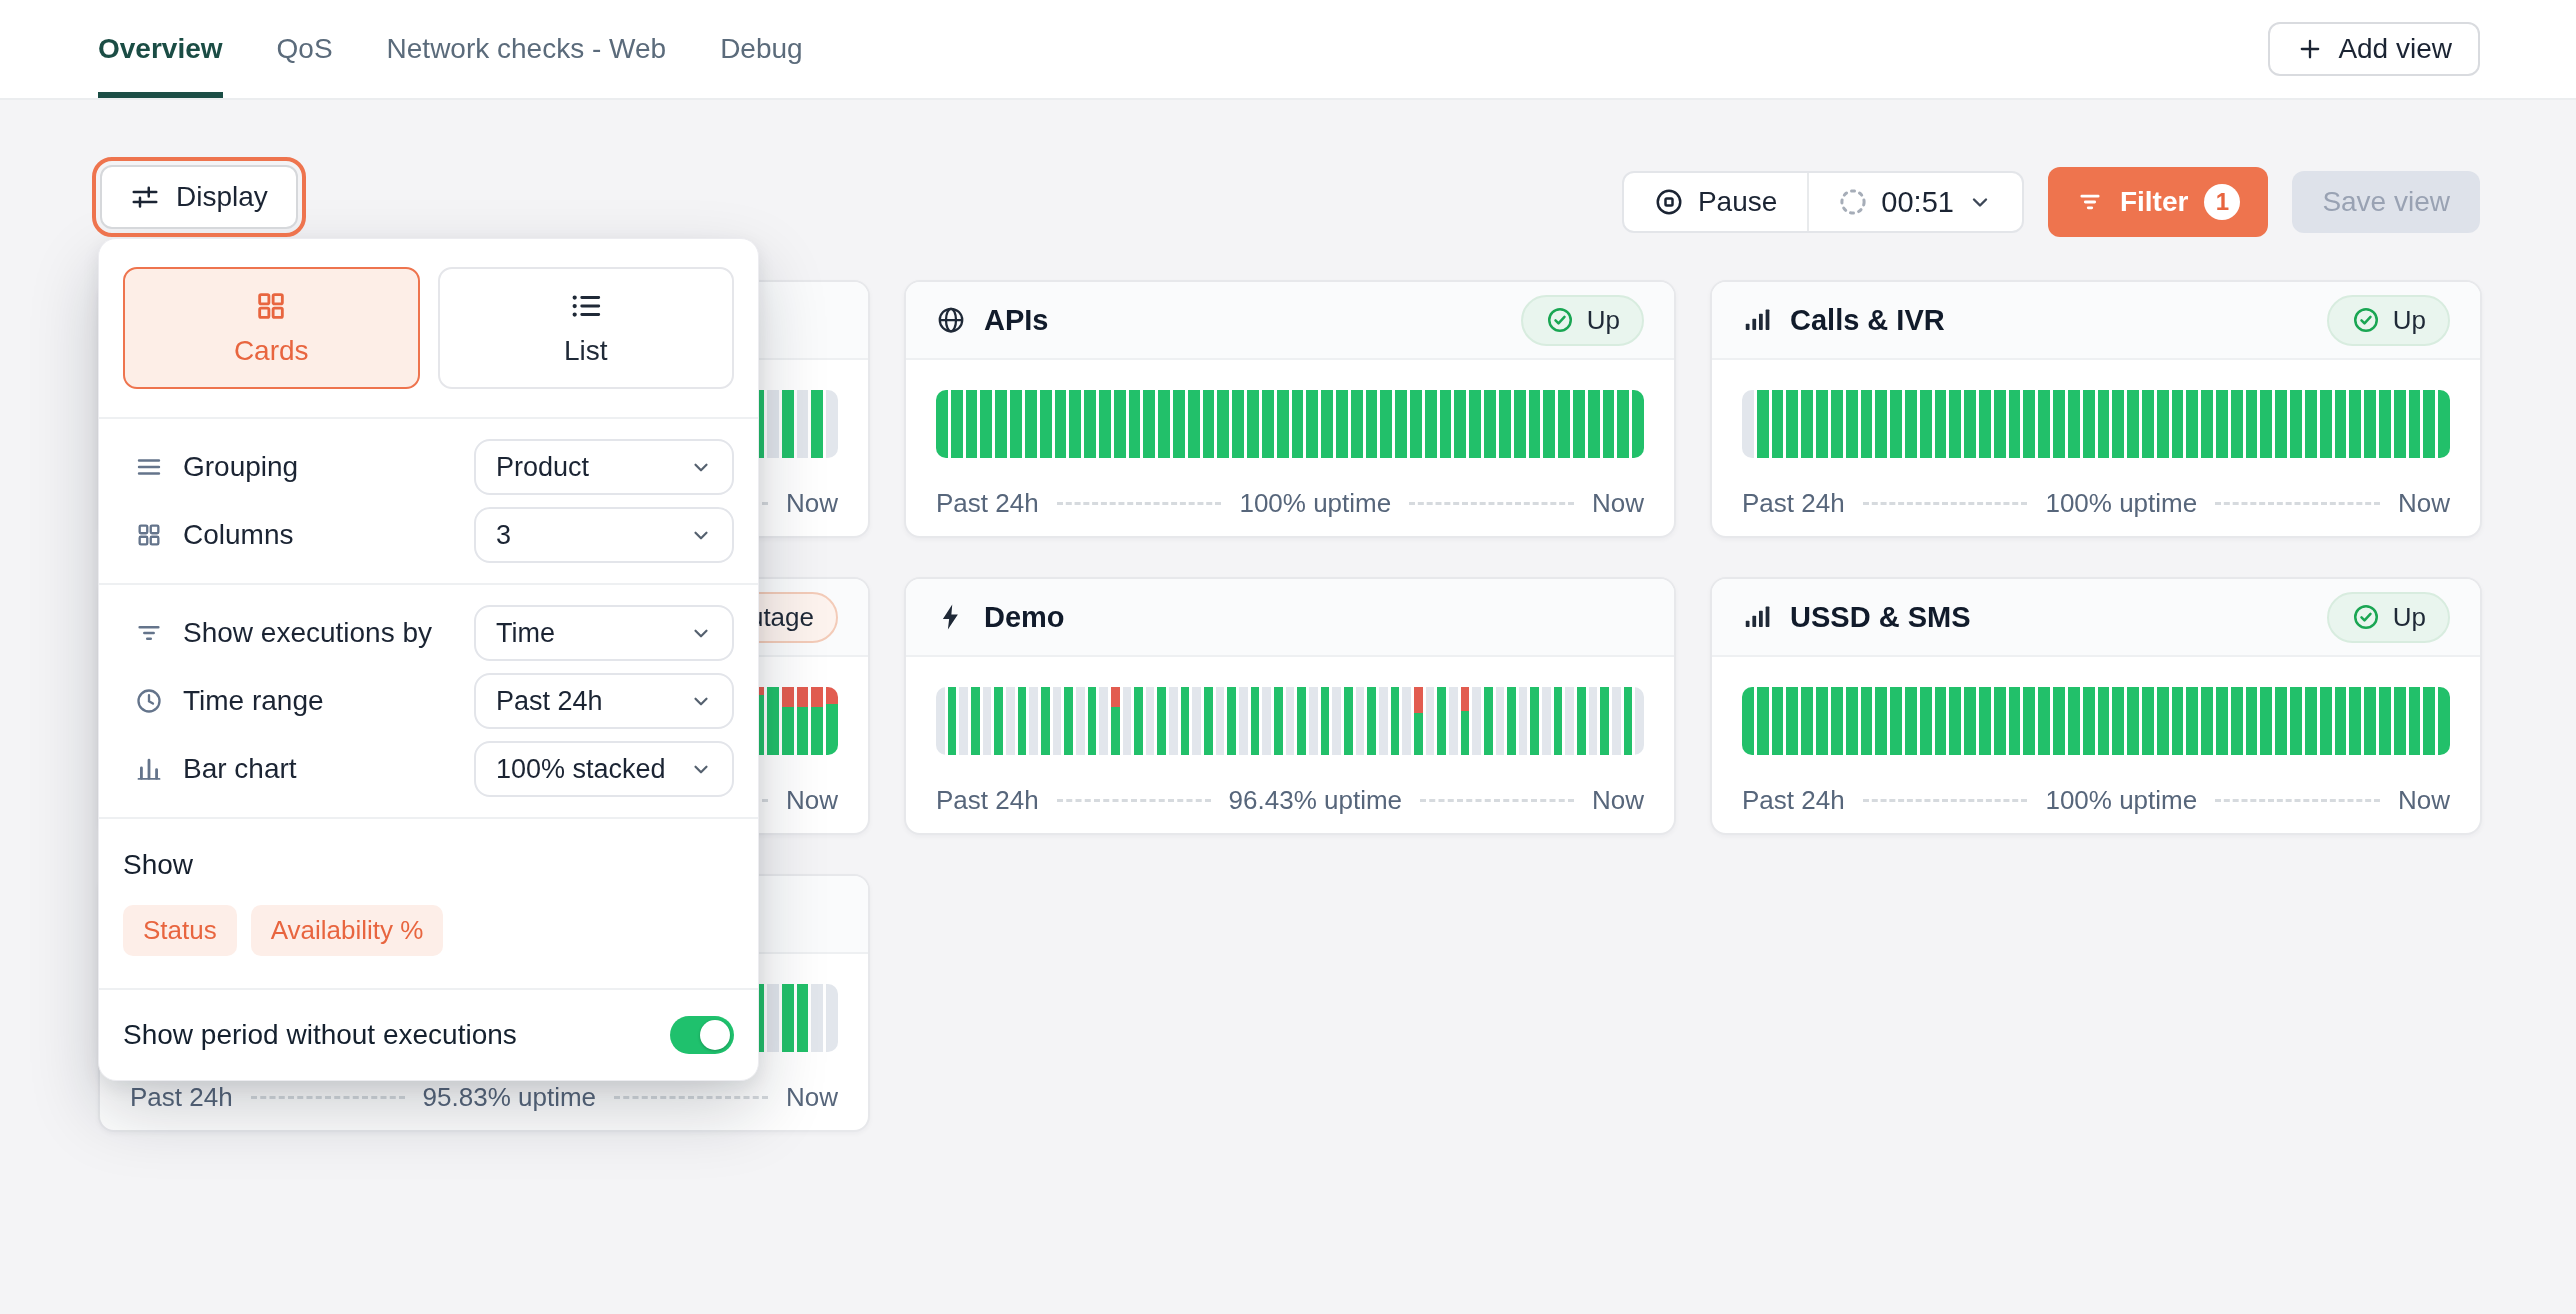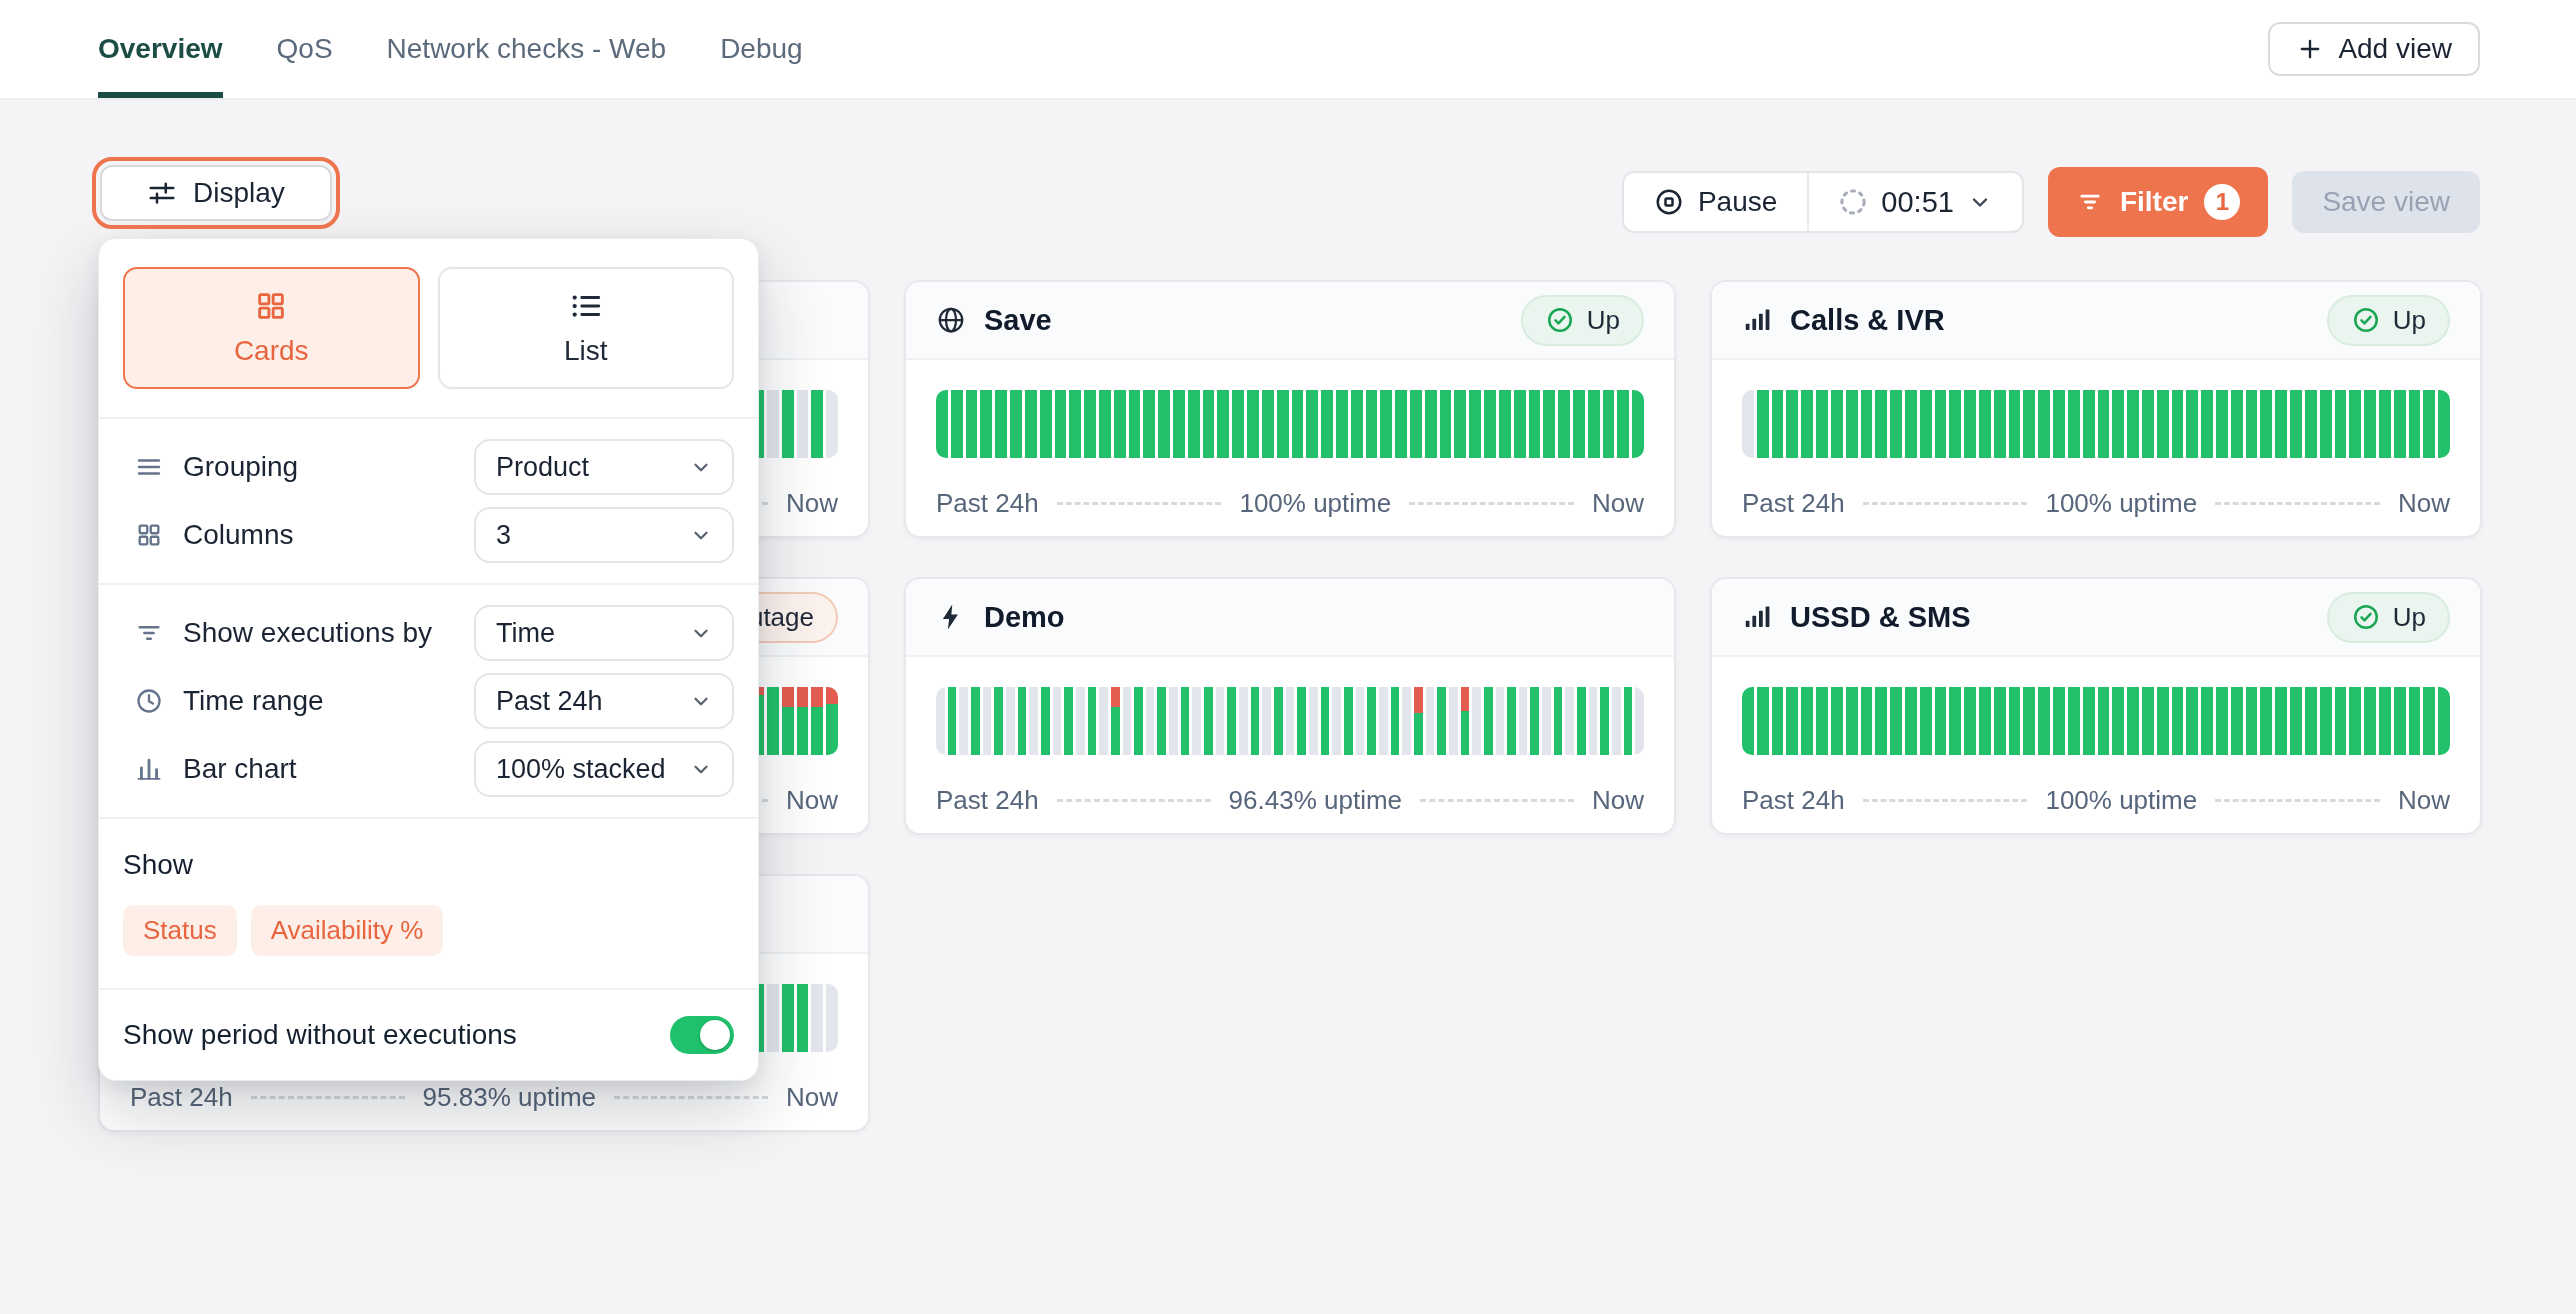--- a/index.html
+++ b/index.html
@@ -28,23 +28,23 @@
   .add-view {
     margin-left:auto; align-self:center;
     height:54px; display:inline-flex; align-items:center; gap:14px;
     background:#fff; border:2px solid #d9dbdf; border-radius:12px;
     padding:0 26px; font-size:28px; color:#1b2433; cursor:pointer;
   }
 
   
   .display-btn {
     position:absolute; left:100px; top:165px; z-index:51;
-    height:56px; display:inline-flex; align-items:center; gap:16px;
+    height:64px; display:inline-flex; align-items:center; gap:16px;
     background:#fff; border:2px solid #d6d8db; border-radius:12px;
-    padding:0 45px; font-size:28px; color:#1b2433; cursor:pointer;
+    padding:0 28px; font-size:28px; color:#1b2433; cursor:pointer;
     outline:4px solid #ee744e; outline-offset:4px;
   }
   .right-tools { position:absolute; top:167px; right:96px; display:flex; gap:24px; align-items:center; }
   .seg {
     height:62px; display:flex; align-items:stretch; background:#fff;
     border:2px solid #e3e5e9; border-radius:12px; overflow:hidden;
   }
   .seg-cell { display:flex; align-items:center; gap:14px; padding:0 30px; font-size:28px; color:#1b2433; cursor:pointer; }
   .seg-cell + .seg-cell { border-left:2px solid #e8eaec; }
   .timer-value { font-size:29px; }
@@ -274,21 +274,21 @@
     <div class="card" style="grid-area: 1 / 2;">
     <div class="card-head">
       <div class="card-title-wrap">
         <span class="card-icon">
             <svg width="30" height="30" viewBox="0 0 24 24" fill="none" stroke="#1f2937" stroke-width="1.8">
               <circle cx="12" cy="12" r="9"></circle>
               <ellipse cx="12" cy="12" rx="4" ry="9"></ellipse>
               <path d="M3 12h18"></path>
             </svg>
           </span>
-        <span class="card-title">Save</span>
+        <span class="card-title">APIs</span>
       </div>
       <span class="badge up">
         <span class="badge-icon">
             <svg width="30" height="30" viewBox="0 0 24 24" fill="none" stroke="#1aa653" stroke-width="2">
               <circle cx="12" cy="12" r="8.6"></circle>
               <path d="M8.4 12.3l2.4 2.4 4.8-5.2" stroke-linecap="round" stroke-linejoin="round"></path>
             </svg>
           </span>
         <span class="badge-label">Up</span>
       </span>

